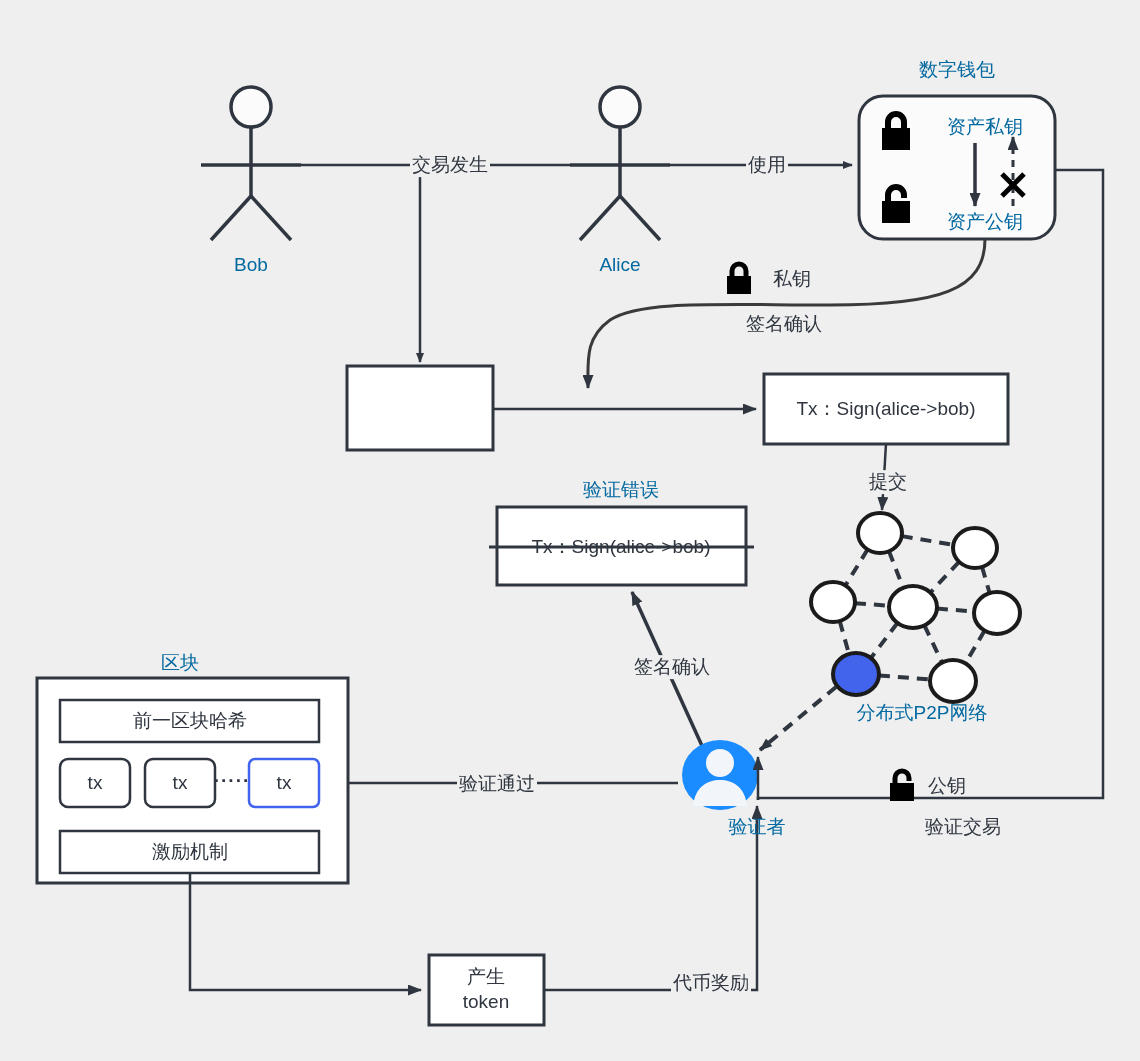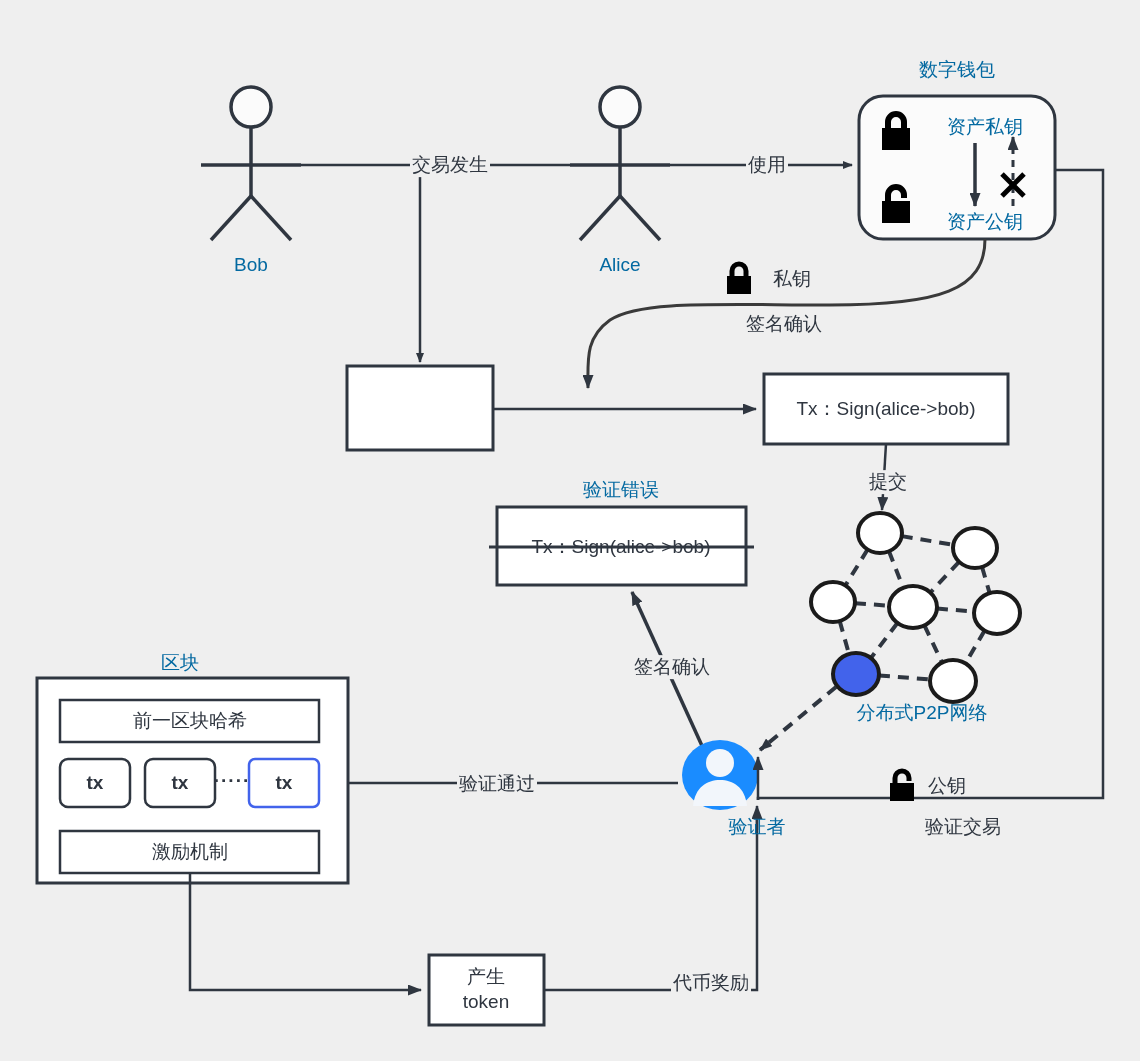--- a/index.html
+++ b/index.html
@@ -50,21 +50,21 @@
     position: absolute;
     font-size: 19px;
     color: #0369a1;
     transform: translate(-50%, -50%);
     white-space: nowrap;
     background: transparent;
   }
   .tx-lbl {
     position: absolute;
     font-size: 19px;
-    font-weight: bold;
+    font-weight: normal;
     color: #2f3640;
     transform: translate(-50%, -50%);
     background: transparent;
   }
   .lock-wrap {
     position: absolute;
     transform: translate(-50%, -50%);
     line-height: 0;
   }
 </style>

